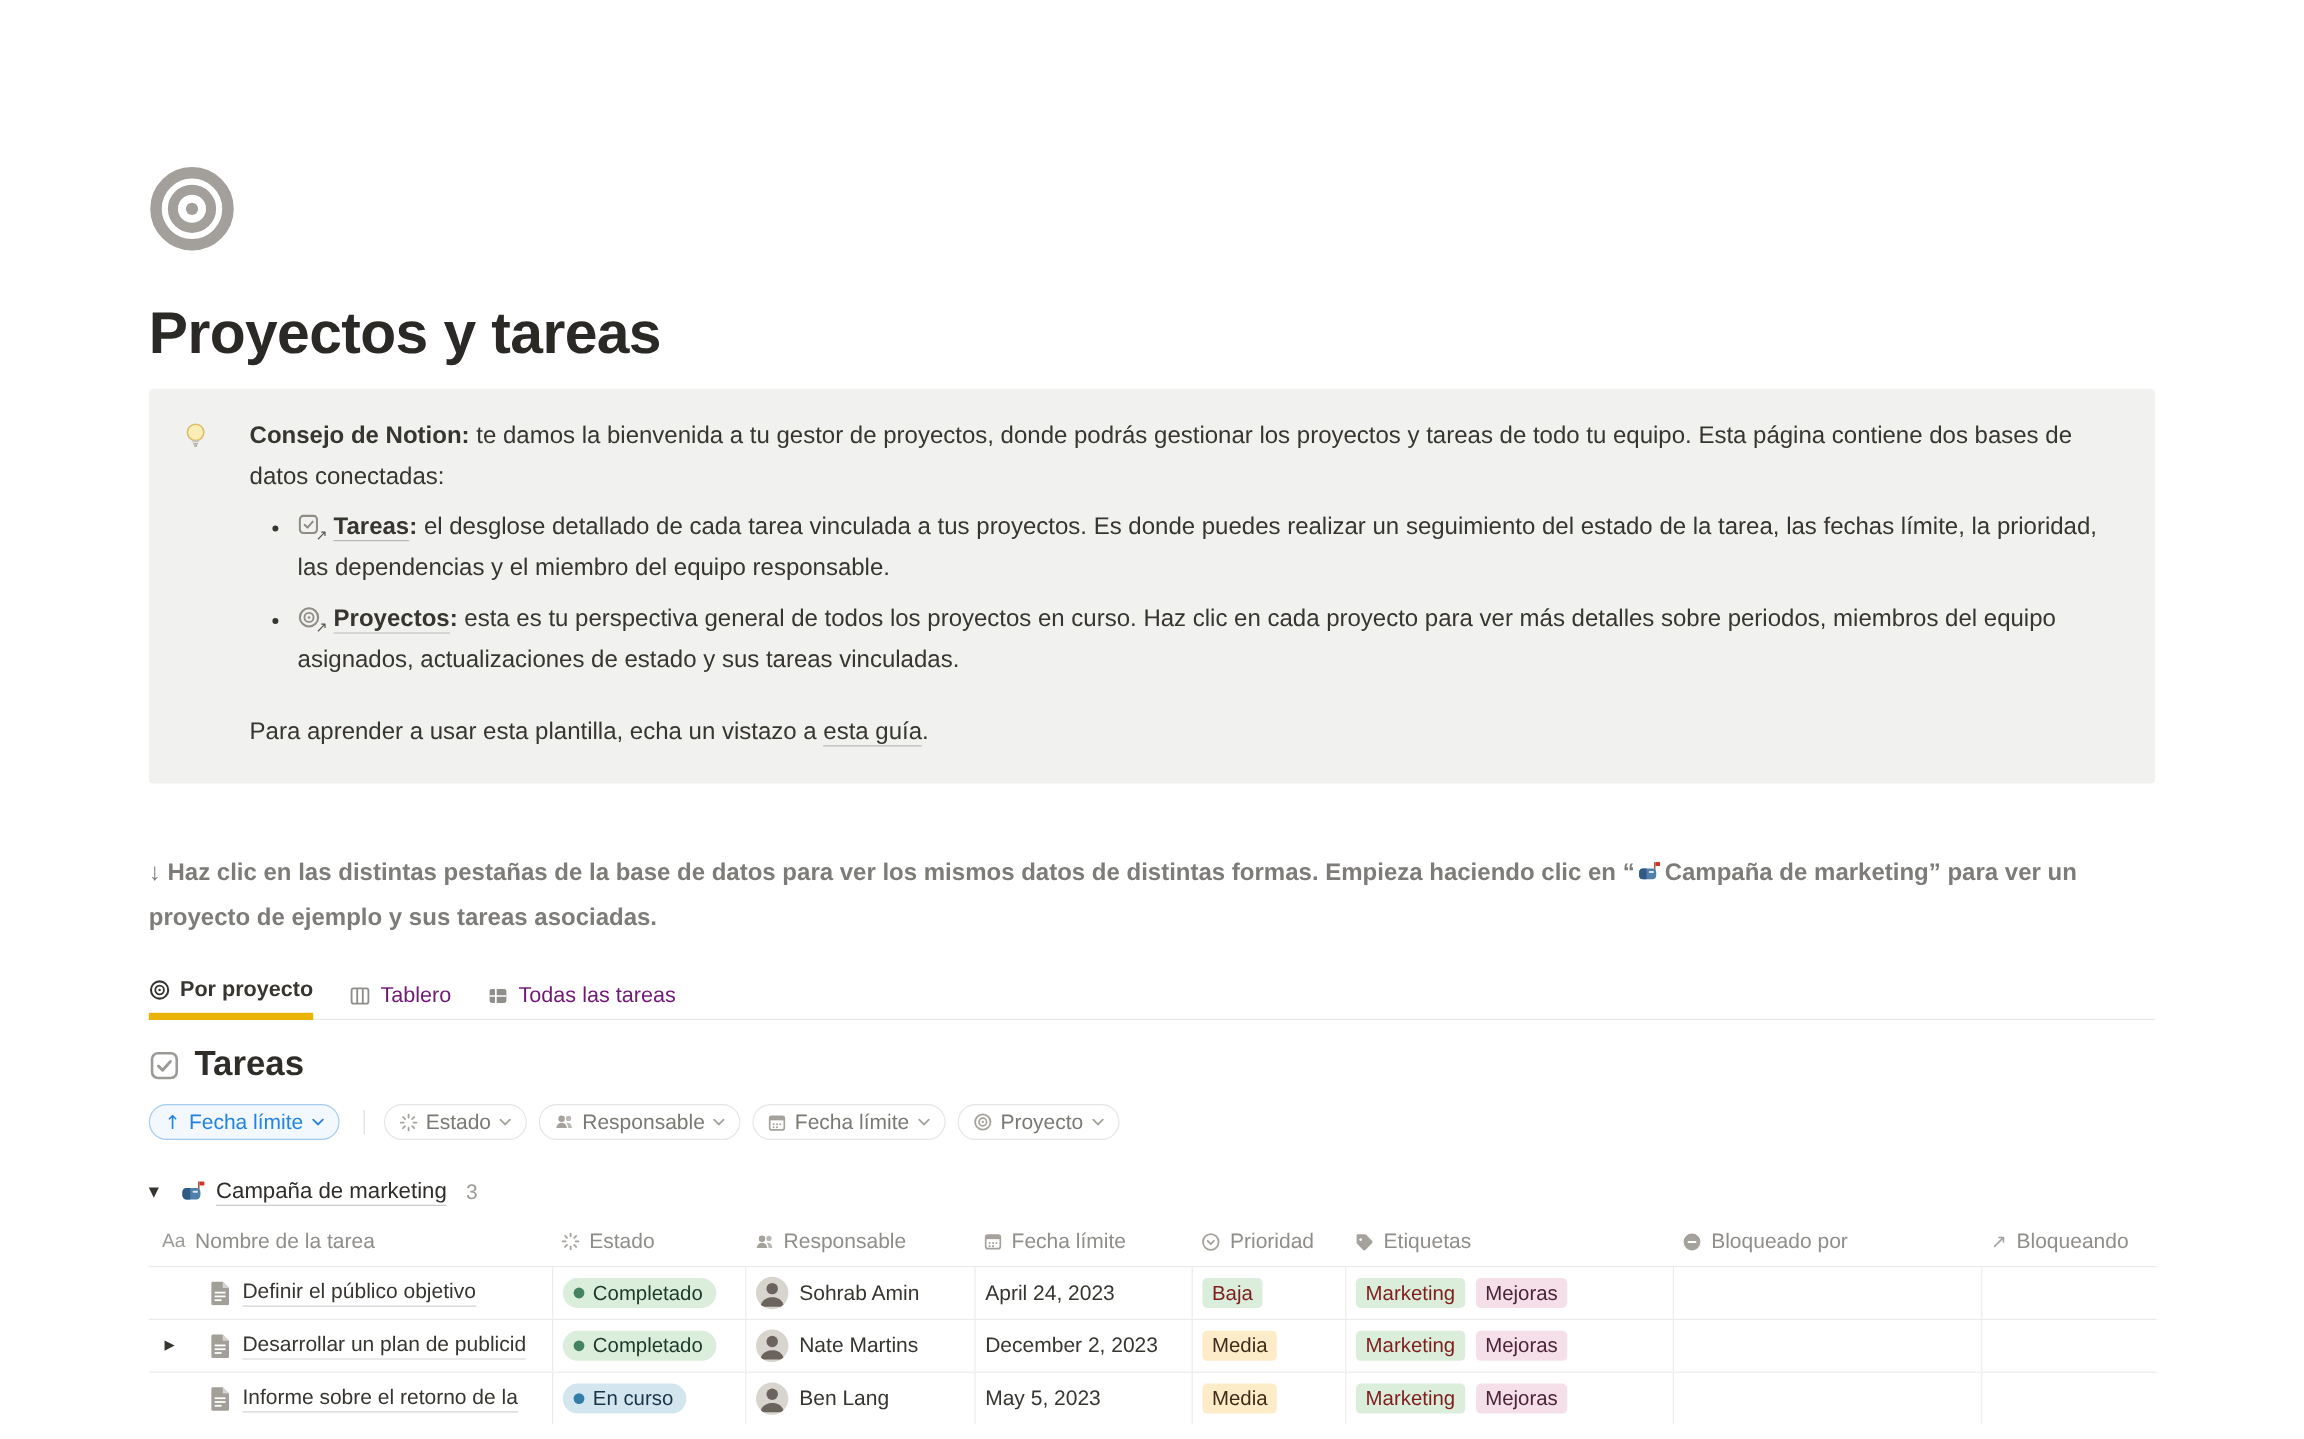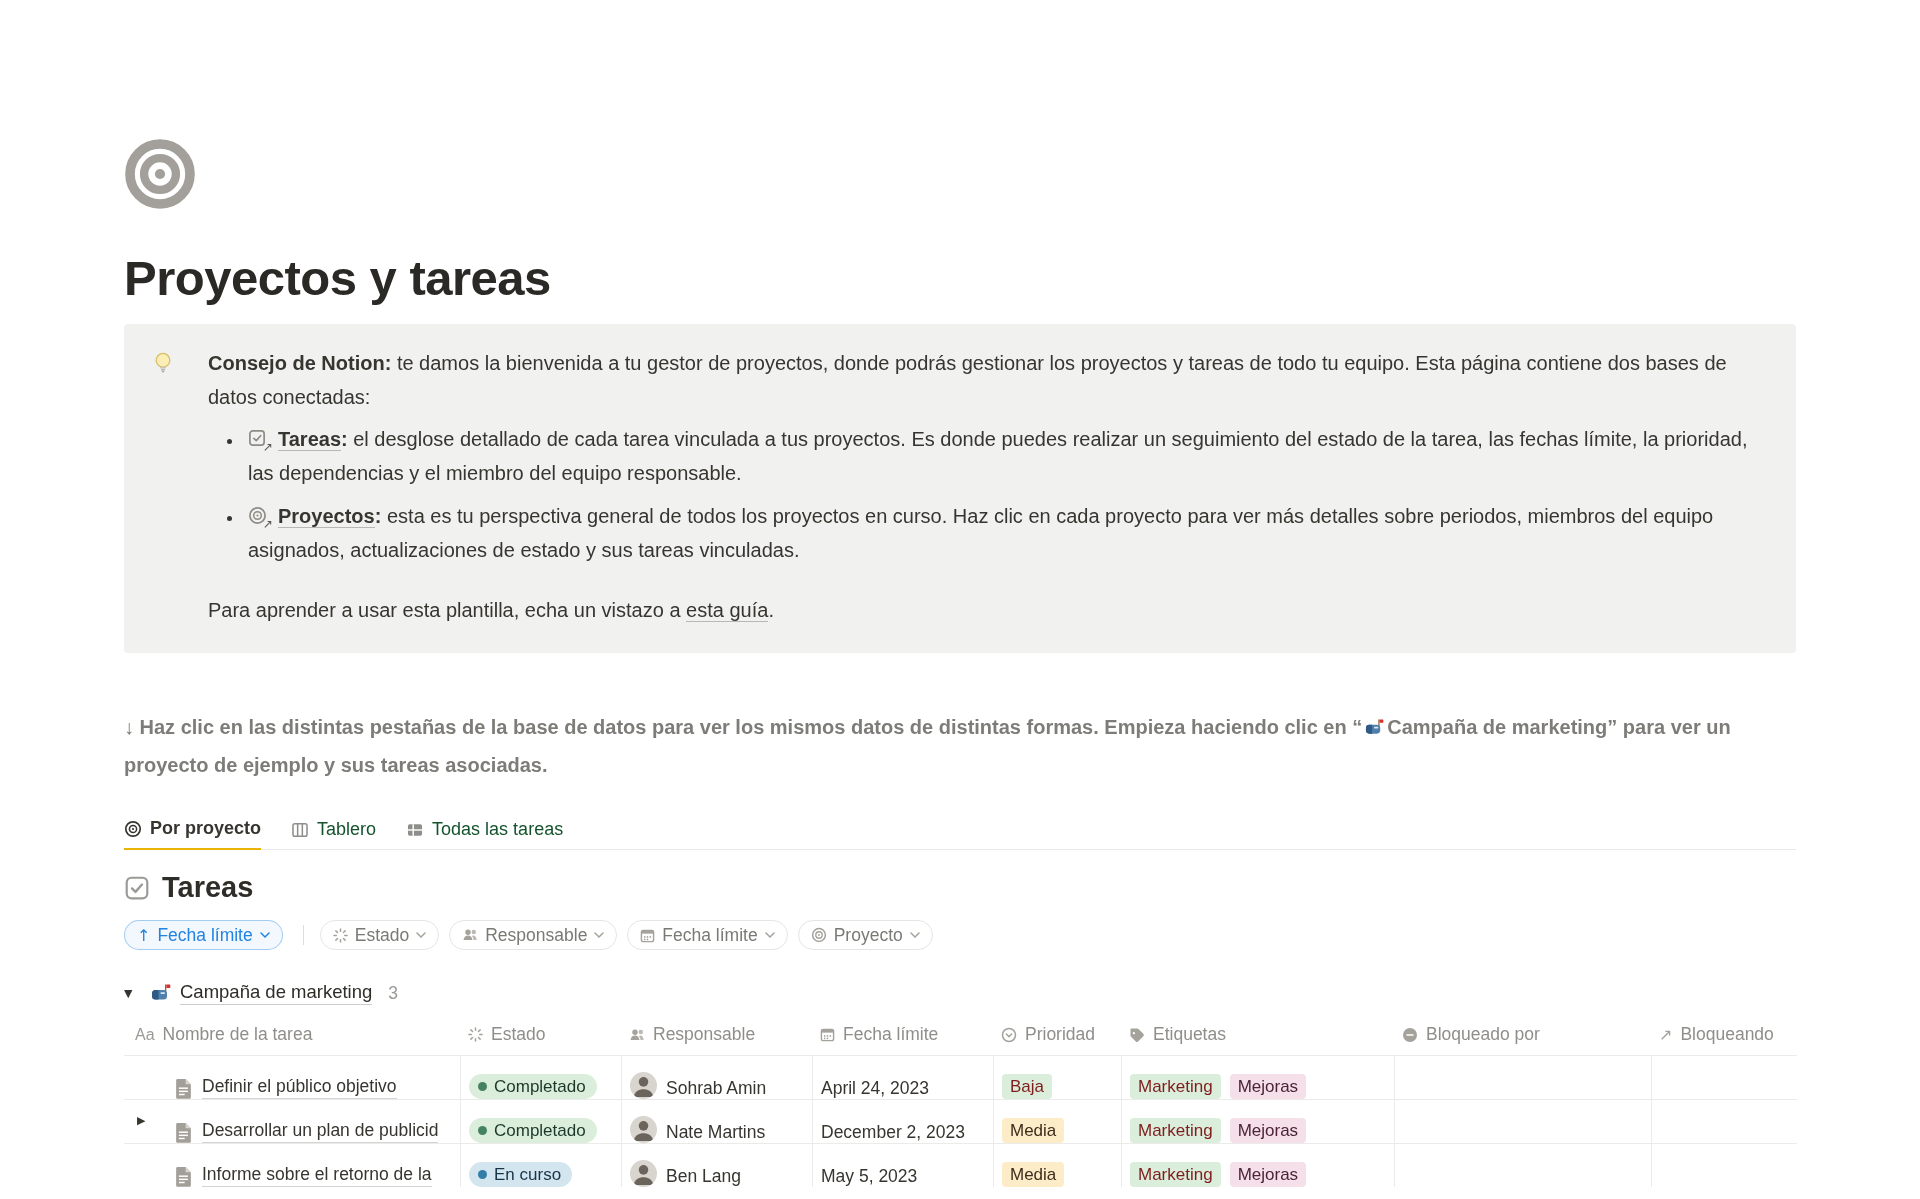--- a/index.html
+++ b/index.html
@@ -26,22 +26,22 @@
   .link-icon .mini-arrow { position: absolute; right: -1px; bottom: -4px; font-size: 12px; line-height: 12px; color: #57554f; font-family: "DejaVu Sans", sans-serif; }
   .callout-footer { margin-top: 26px; }
   .plain-link { border-bottom: 1px solid rgba(55,53,47,0.3); color: #37352f; cursor: pointer; }
 
   
   .hint { margin-top: 57px; max-width: 1660px; font-size: 20px; line-height: 35px; color: #7d7c78; font-weight: bold; }
   .hint .mbx { vertical-align: -3px; margin: 0 2px; }
 
   
   .tabs { margin-top: 31px; display: flex; align-items: flex-end; gap: 30px; border-bottom: 1px solid #e9e9e7; height: 36px; }
-  .tab { display: flex; align-items: center; gap: 8px; font-size: 18px; padding-bottom: 9px; color: #14532d; cursor: pointer; }
-  .tab.active { color: #37352f; font-weight: 600; border-bottom: 2px solid #eab308; margin-bottom: -1px; }
+  .tab { display: flex; align-items: center; gap: 8px; font-size: 18px; padding-bottom: 9px; color: #701a75; cursor: pointer; }
+  .tab.active { color: #37352f; font-weight: 600; border-bottom: 6px solid #eab308; margin-bottom: -1px; }
   .tab .t-icon { display: flex; }
 
   
   .section-head { margin-top: 21px; display: flex; align-items: center; gap: 12px; }
   .section-head h2 { font-size: 29px; font-weight: 700; color: #2f2d28; }
 
   
   .filters { margin-top: 16px; display: flex; align-items: center; }
   .pill { display: flex; align-items: center; gap: 7px; height: 30px; padding: 0 12px; border-radius: 18px; border: 1px solid #e6e5e2; background: #fff; font-size: 17.5px; color: #7a7974; cursor: pointer; white-space: nowrap; }
   .pill + .pill { margin-left: 10px; }
@@ -57,21 +57,21 @@
   .group-count { margin-left: 16px; font-size: 17.5px; color: #9b9a97; }
 
   
   .table { margin-top: 16px; width: 1673px; }
   .t-head, .t-row { display: grid; grid-template-columns: 336px 161px 191px 181px 128px 273px 257px 146px; }
   .th { display: flex; align-items: center; gap: 8px; font-size: 17.5px; color: #8f8e8a; padding: 0 0 10px 8px; cursor: pointer; }
   .th:first-child { padding-left: 11px; }
   .th .aa { font-size: 16px; color: #9b9a97; }
   .t-row { border-top: 1px solid #ebebe9; }
   .t-row:last-of-type { border-bottom: 1px solid #ebebe9; }
-  .td { height: 43px; display: flex; align-items: flex-end; padding-left: 8px; border-left: 1px solid #ebebe9; font-size: 17.5px; color: #37352f; overflow: hidden; cursor: pointer; }
+  .td { height: 43px; display: flex; align-items: center; padding-left: 8px; border-left: 1px solid #ebebe9; font-size: 17.5px; color: #37352f; overflow: hidden; cursor: pointer; }
   .td.name-cell { border-left: none; position: relative; padding-left: 50px; }
   .row-toggle { position: absolute; left: 13px; top: 14px; font-family: "DejaVu Sans", sans-serif; font-size: 11px; color: #37352f; cursor: pointer; }
   .doc-icon { flex: 0 0 20px; margin-right: 8px; display: flex; }
   .name-link { font-weight: 500; border-bottom: 1px solid rgba(55,53,47,0.22); white-space: nowrap; overflow: hidden; max-width: 262px; padding-bottom: 1px; }
   .status-pill { display: flex; align-items: center; gap: 7px; height: 25px; padding: 0 11px 0 9px; border-radius: 13px; font-size: 17px; white-space: nowrap; }
   .status-pill .dot { width: 9px; height: 9px; border-radius: 50%; }
   .status-green { background: #dbeddb; color: #1c3829; }
   .status-green .dot { background: #448361; }
   .status-blue { background: #d3e5ef; color: #183447; }
   .status-blue .dot { background: #337ea9; }

